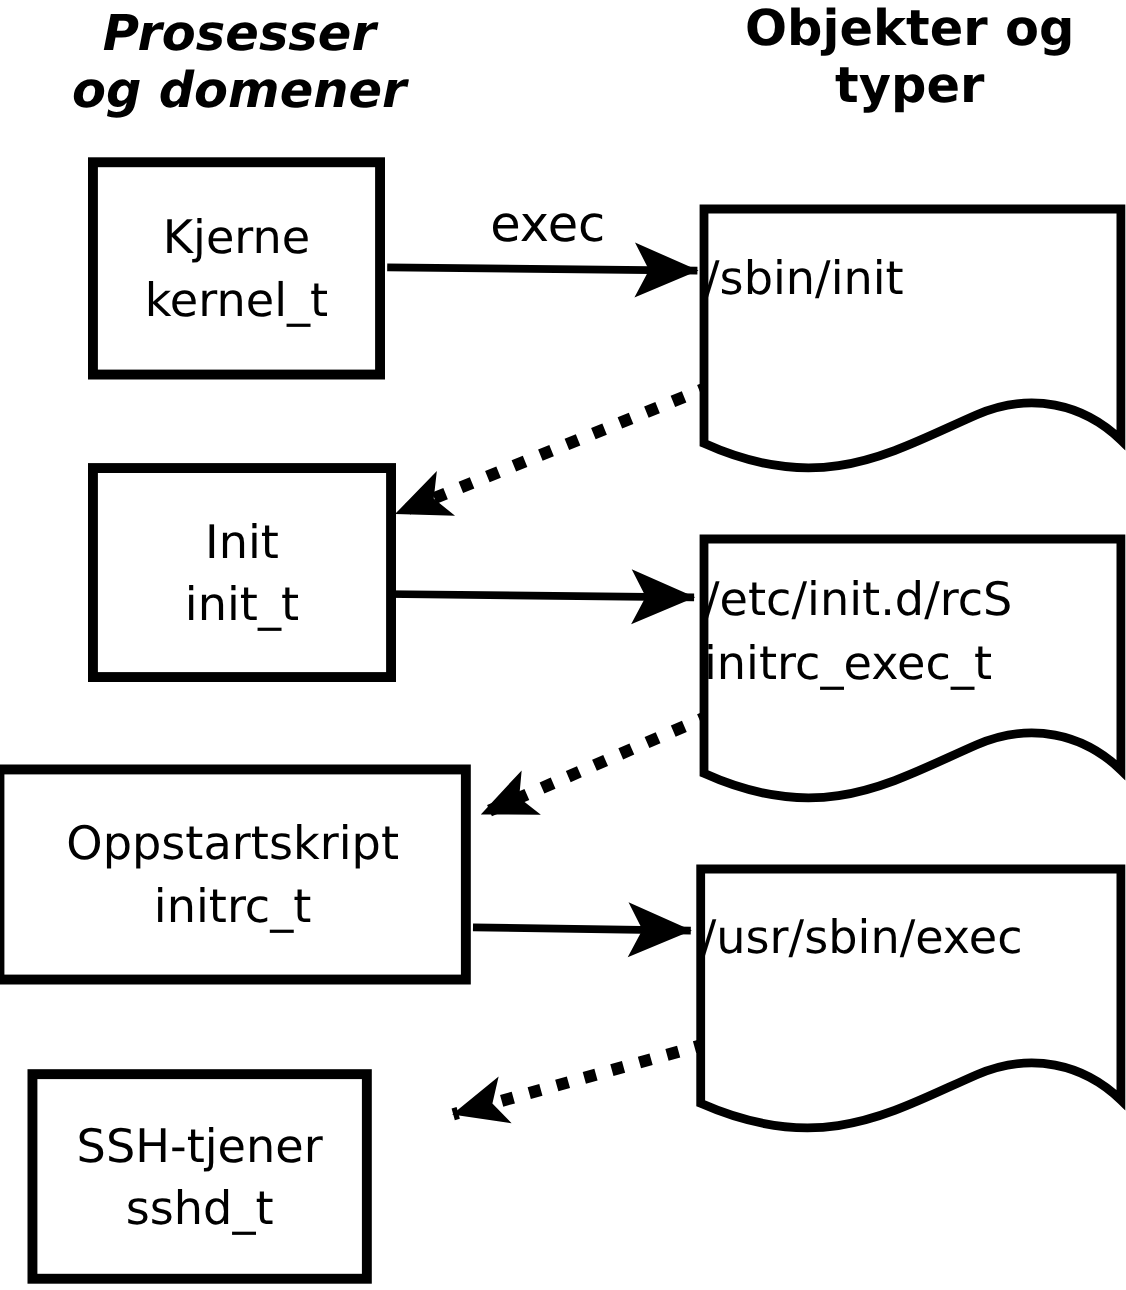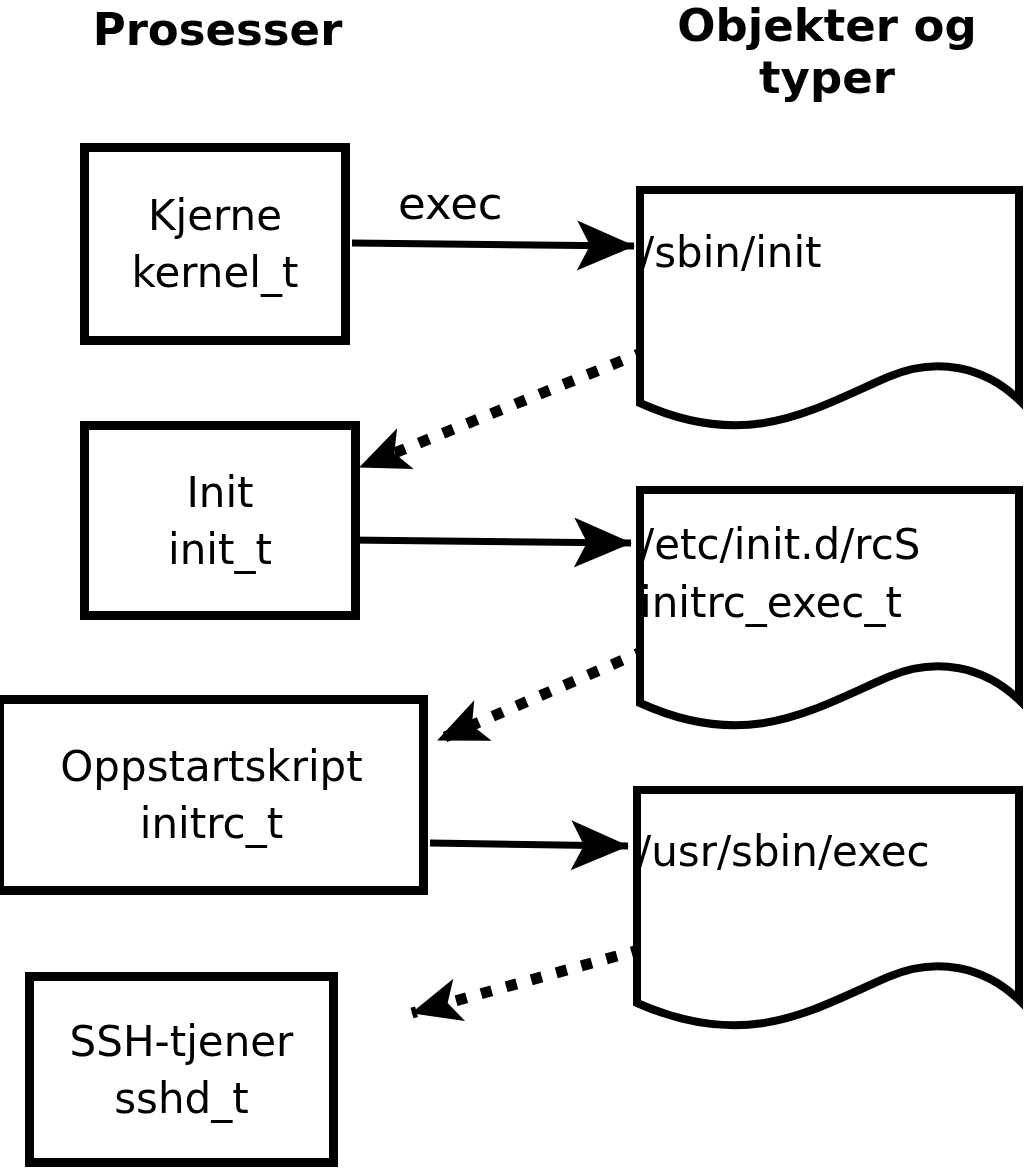--- a/index.html
+++ b/index.html
@@ -17,21 +17,21 @@
   .layer { position: absolute; left: 0; top: 0; }
 
   .hdr {
     position: absolute;
     font-weight: bold;
     font-size: 45px;
     line-height: 52px;
     text-align: center;
     white-space: nowrap;
   }
-  .hdr-left  { left: 20px;  top: 4px; width: 395px; }
+  .hdr-left  { left: 20px;  top: 4px; width: 395px; font-style: italic; }
   .hdr-right { left: 630px; top: 0; width: 394px; }
 
   .pbox {
     position: absolute;
     box-sizing: border-box;
     border: 9px solid var(--stroke, #000000);
     background: var(--bg, #ffffff);
     display: flex;
     flex-direction: column;
     justify-content: center;
@@ -52,21 +52,21 @@
     line-height: 58px;
     white-space: nowrap;
   }
   .dtext-1 { left: 640px; top: 224px; width: 379px; }
   .dtext-2 { left: 640px; top: 516px; width: 379px; }
   .dtext-3 { left: 637px; top: 823px; width: 382px; }
 
   .edge-label {
     position: absolute;
     left: 398px; top: 180px; width: 200px;
-    text-align: left;
+    text-align: center;
     font-size: 45px;
     line-height: 48px;
   }
 
   .doc {
     fill: var(--bg, #ffffff);
     stroke: var(--stroke, #000000);
     stroke-width: 8;
     stroke-linejoin: miter;
   }
@@ -106,20 +106,21 @@
     <path class="doc" d="M640,490 L1019,490 L1019,700 C985,667 937,656 888,677 C812,710 748,752 640,703 Z"></path>
     <path class="doc" d="M637,790 L1019,790 L1019,1000 C985,967 937,956 888,977 C812,1010 748,1052 637,1003 Z"></path>
 
     <line class="solid-edge" x1="352" y1="243" x2="634" y2="246" marker-end="url(#ah-solid)"></line>
     <line class="solid-edge" x1="349" y1="540" x2="631" y2="543" marker-end="url(#ah-solid)"></line>
     <line class="solid-edge" x1="430" y1="843" x2="628" y2="846" marker-end="url(#ah-solid)"></line>
   </svg>
 
   <div class="hdr hdr-left">
     <div>Prosesser</div>
+    <div>og domener</div>
   </div>
   <div class="hdr hdr-right">
     <div>Objekter og</div>
     <div>typer</div>
   </div>
 
   <div class="edge-label">exec</div>
 
   <div class="pbox pbox-kernel">
     <span>Kjerne</span>

